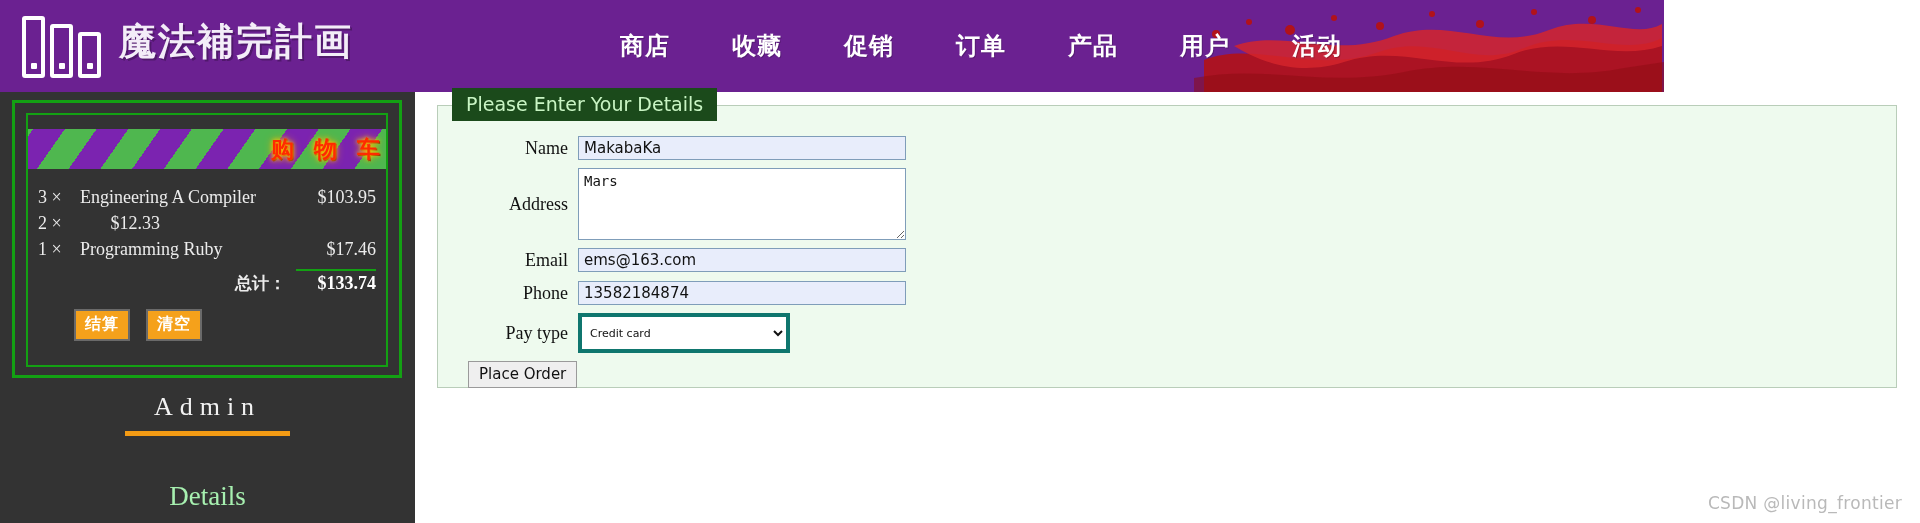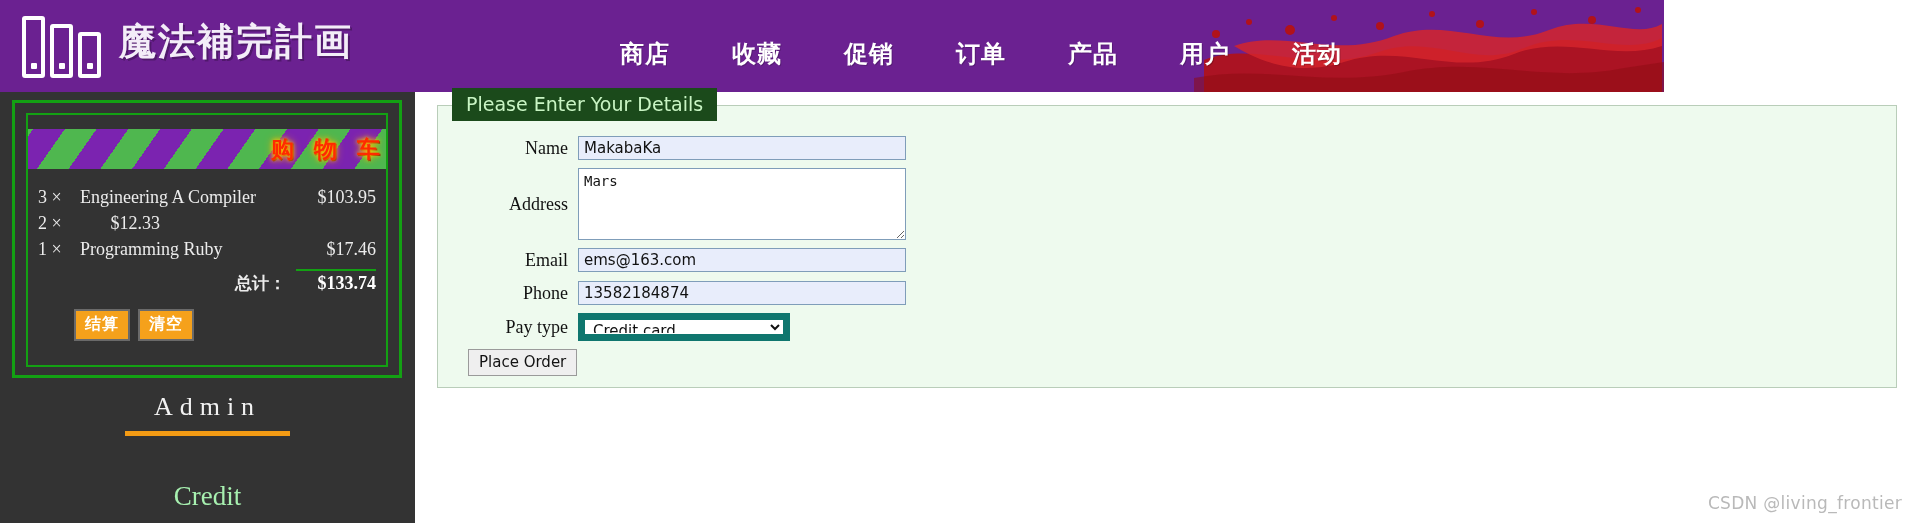--- a/index.html
+++ b/index.html
@@ -75,21 +75,20 @@
     text-shadow: 2px 2px 0 rgba(0,0,0,0.25);
     white-space: nowrap;
   }
   .nav {
     position: absolute;
     left: 620px; top: 0;
     height: 92px;
     display: flex;
     align-items: center;
     gap: 62px;
-    margin-top: 8px;
   }
   .nav-item {
     color: #ffffff;
     font-family: "DejaVu Sans", "Liberation Sans", sans-serif;
     font-size: 24px;
     font-weight: 700;
     letter-spacing: 1px;
     cursor: pointer;
     white-space: nowrap;
     text-shadow: 1px 1px 0 rgba(0,0,0,0.2);
@@ -194,21 +193,21 @@
     font-size: 18px;
     color: #ffffff;
     border-top: 2px solid #13a113;
     padding-top: 2px;
     min-width: 80px;
     text-align: right;
   }
   .cart-buttons {
     margin: 14px 0 0 10px;
     display: flex;
-    gap: 8px;
+    gap: 16px;
     padding-left: 36px;
   }
   .cart-btn {
     background: #f5a11b;
     color: #ffffff;
     border: 2px solid #6a6a6a;
     font-family: "DejaVu Sans", "Liberation Sans", sans-serif;
     font-size: 16px;
     font-weight: 700;
     padding: 3px 9px 4px 9px;
@@ -310,26 +309,26 @@
     border: 1px solid #7f9db9;
     font-family: "DejaVu Sans Mono", monospace;
     font-size: 14px;
     color: #111111;
     padding: 4px 5px;
     resize: both;
     outline: none;
   }
   .select-input {
     width: 212px;
-    height: 28px;
-    box-sizing: border-box;
-    background: #ffffff;
-    border: 7px solid #0f766e;
-    font-family: "DejaVu Sans", "Liberation Sans", sans-serif;
-    font-size: 15px;
+    height: 40px;
+    box-sizing: border-box;
+    background: #ffffff;
+    border: 4px solid #0f766e;
+    font-family: "DejaVu Sans", "Liberation Sans", sans-serif;
+    font-size: 11px;
     color: #111111;
     padding: 1px 4px;
   }
   .submit-row {
     margin-top: 8px;
     padding-left: 30px;
   }
   .submit-btn {
     background: #efefef;
     border: 1px solid #9a9a9a;
@@ -431,21 +430,21 @@
         <div class="cart-buttons">
           <button class="cart-btn">结算</button>
           <button class="cart-btn">清空</button>
         </div>
       </div>
     </div>
 
     <div class="admin-block">
       <div class="admin-name">Admin</div>
       <div class="admin-rule"></div>
-      <a class="logout-link" href="#">Credit</a>
+      <a class="logout-link" href="#">Details</a>
     </div>
   </div>
 
   <div class="main">
     <div class="fieldset">
       <div class="legend">Please Enter Your Details</div>
 
       <div class="form-rows">
 
         <div class="form-row">

